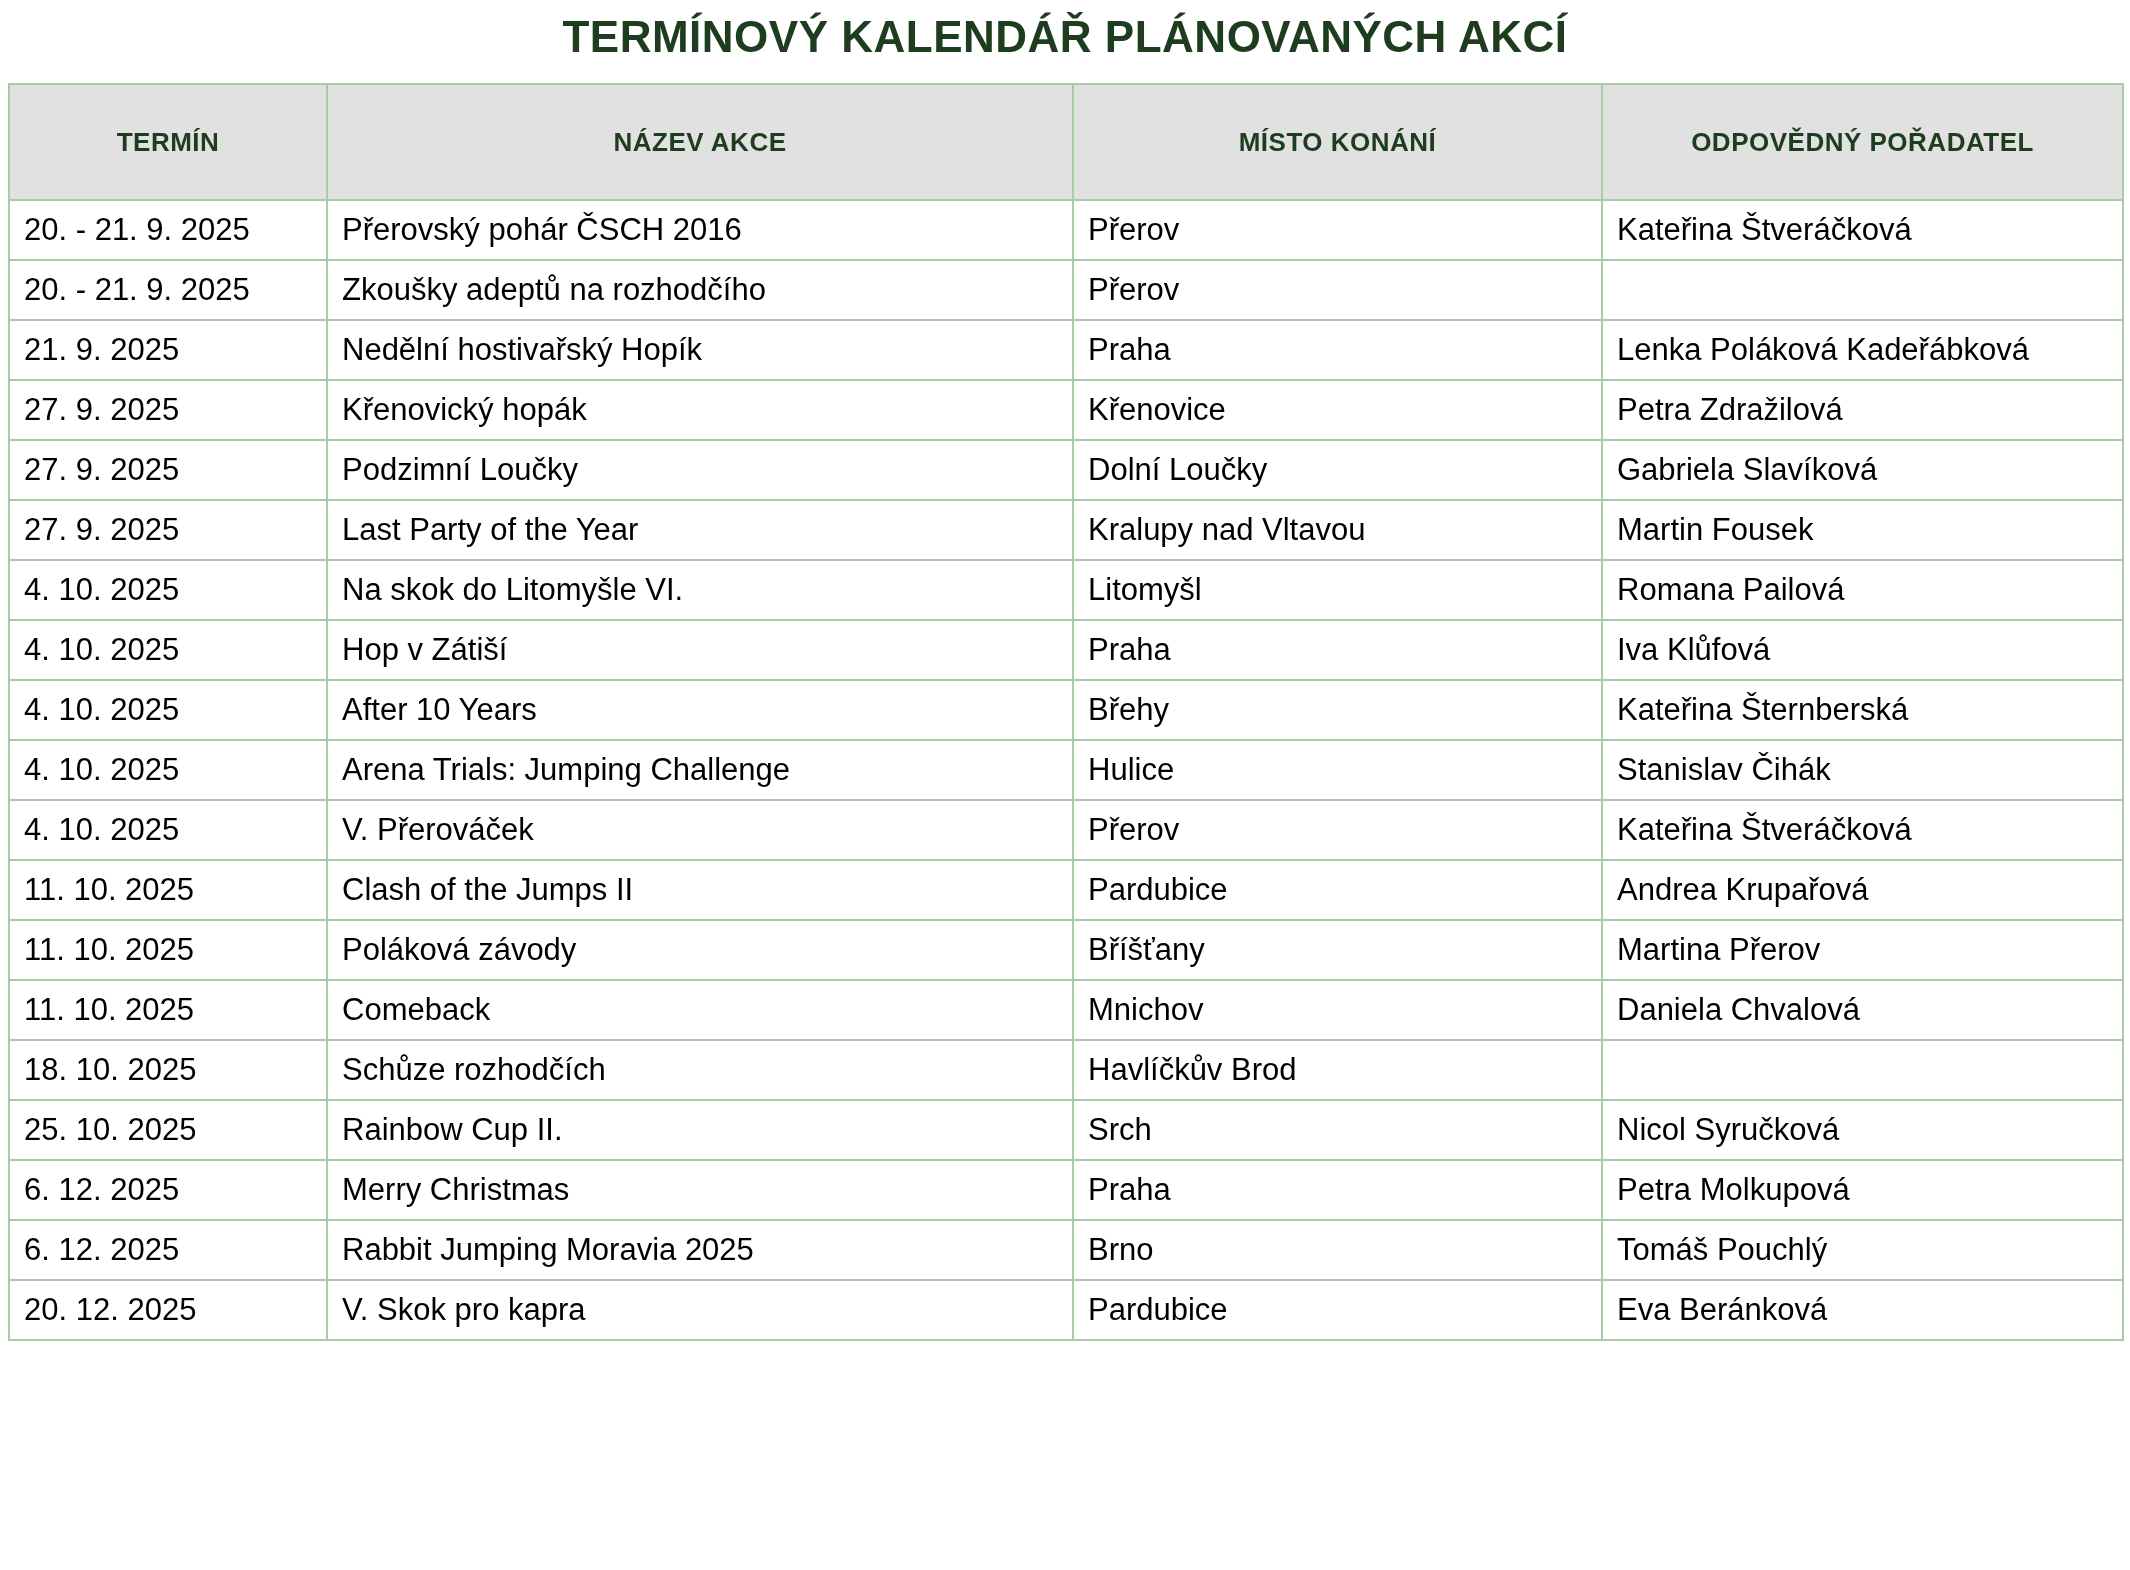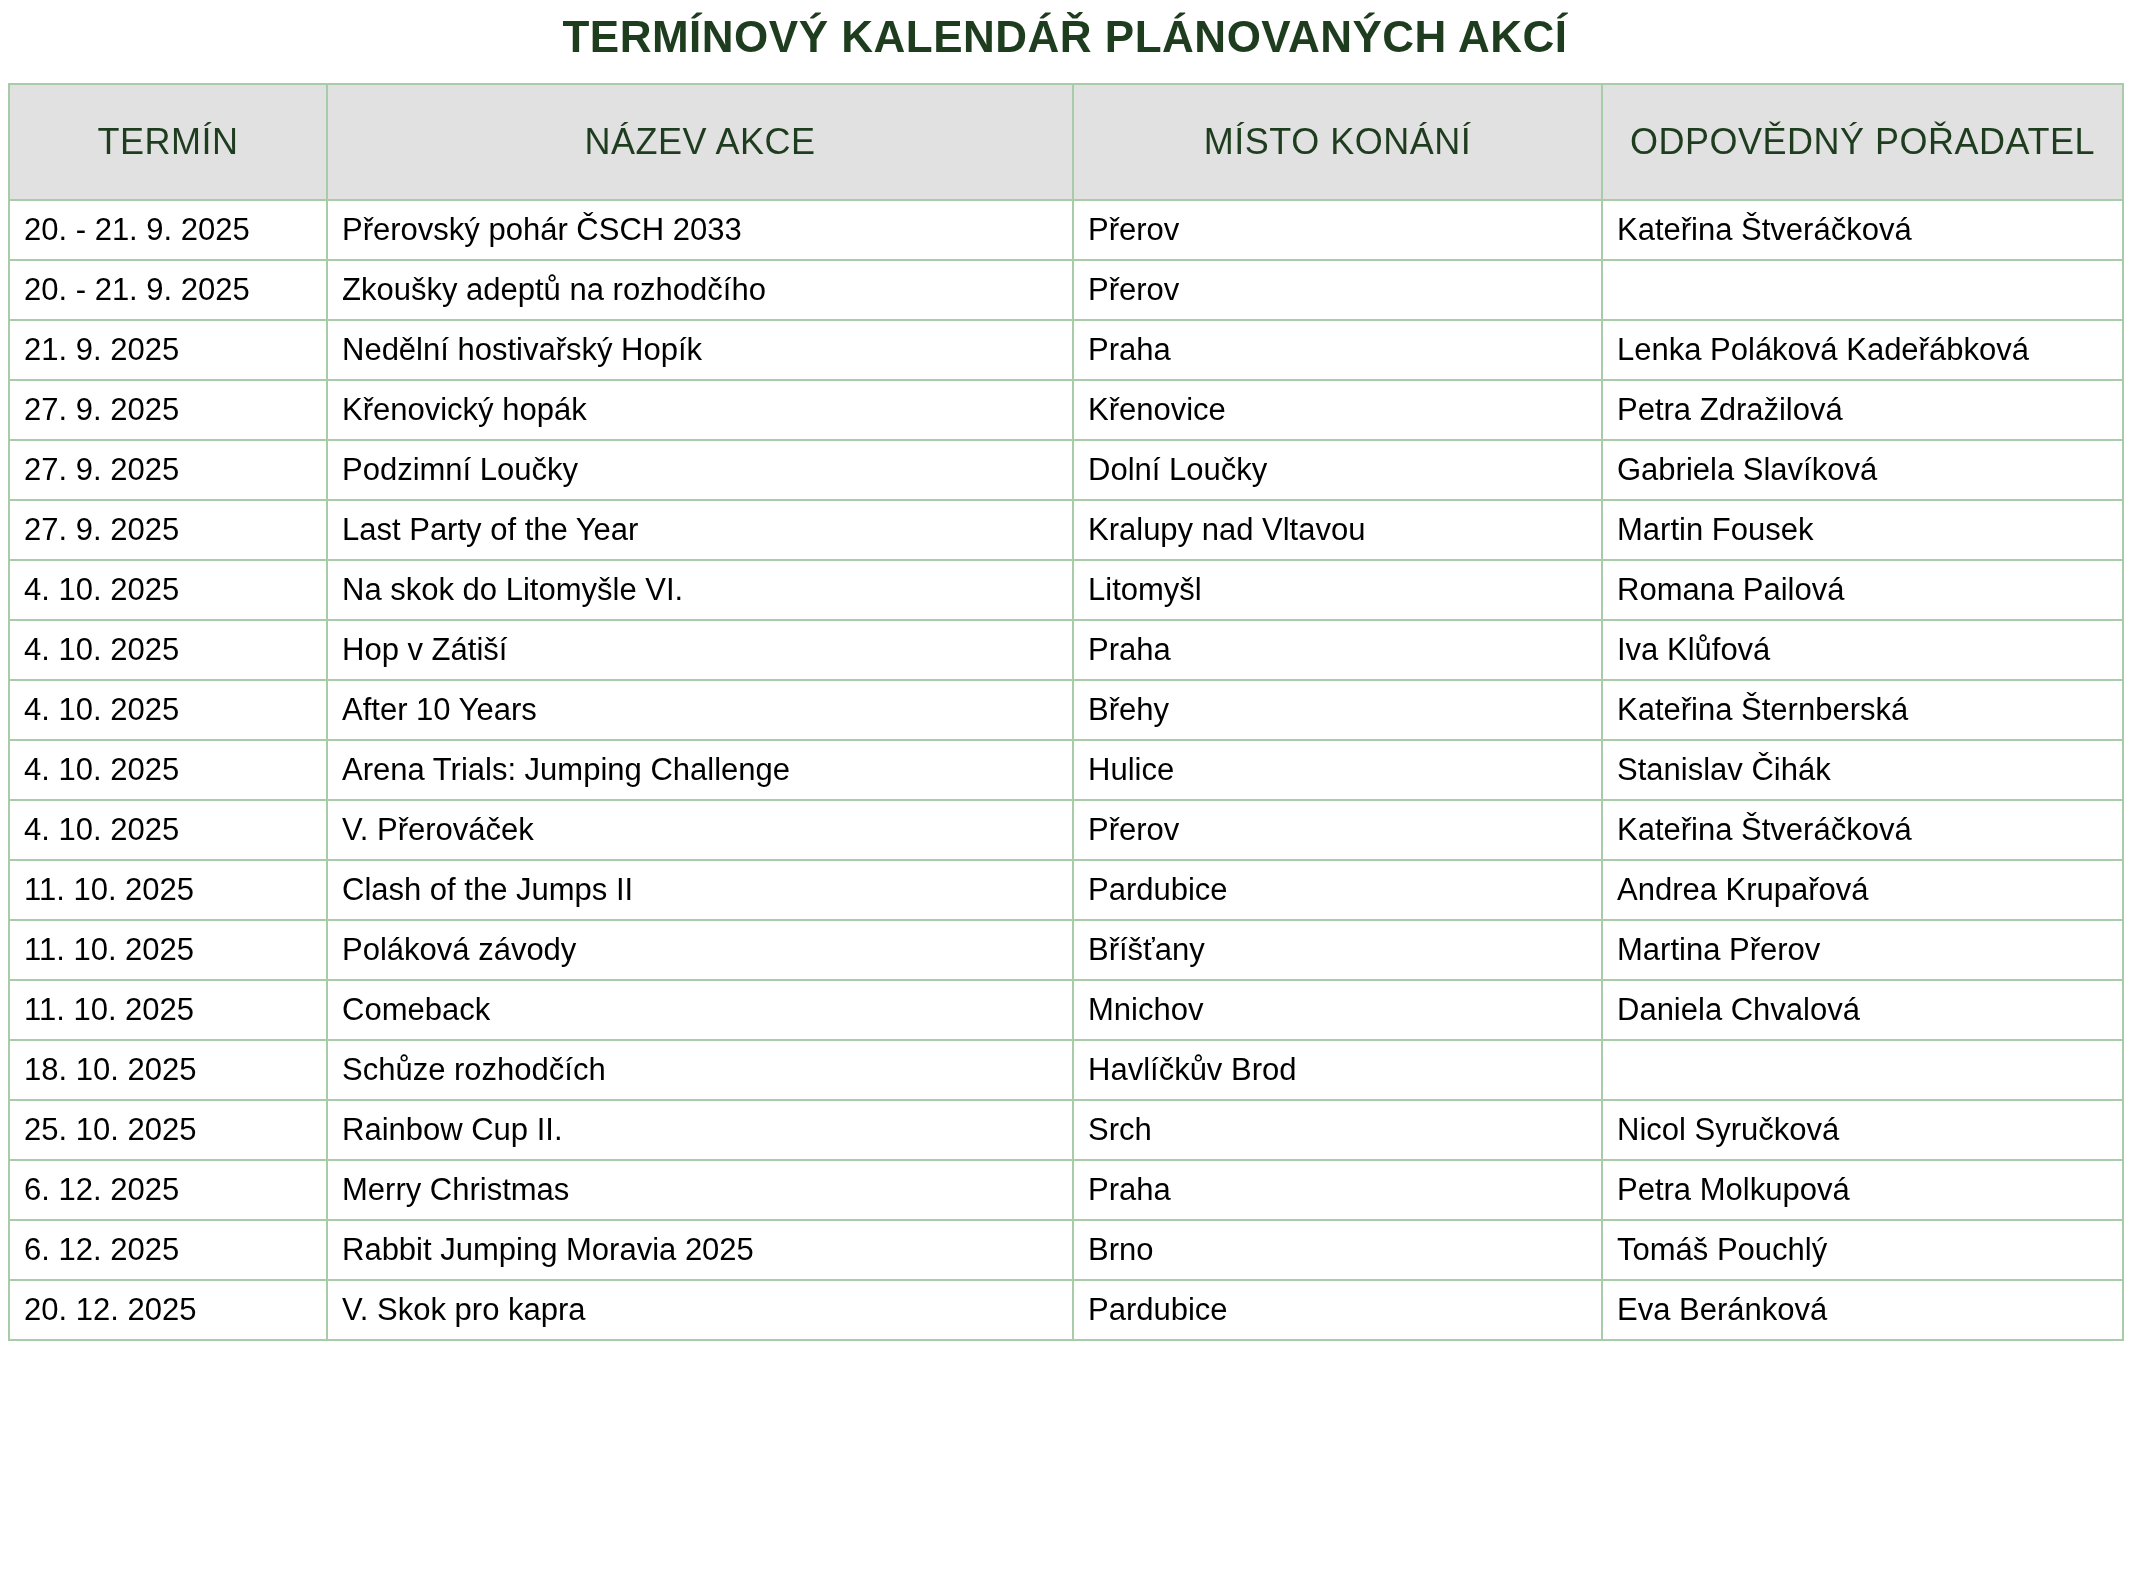--- a/index.html
+++ b/index.html
@@ -38,22 +38,22 @@
   }
   table.calendar-table th,
   table.calendar-table td {
     border: 2px solid var(--border-green);
     overflow: hidden;
     white-space: nowrap;
   }
   table.calendar-table th {
     background: var(--header-bg);
     color: var(--header-text);
-    font-size: 36px;
-    font-weight: 400;
+    font-size: 26px;
+    font-weight: 700;
     height: 116px;
     text-align: center;
     vertical-align: middle;
     letter-spacing: 0.5px;
   }
   table.calendar-table td {
     font-size: 31px;
     height: 60px;
     padding: 0 14px;
     vertical-align: middle;
@@ -81,21 +81,21 @@
     <tr>
       <th>TERMÍN</th>
       <th>NÁZEV AKCE</th>
       <th>MÍSTO KONÁNÍ</th>
       <th>ODPOVĚDNÝ POŘADATEL</th>
     </tr>
   </thead>
   <tbody>
       <tr>
         <td>20. - 21. 9. 2025</td>
-        <td>Přerovský pohár ČSCH 2033</td>
+        <td>Přerovský pohár ČSCH 2016</td>
         <td>Přerov</td>
         <td>Kateřina Štveráčková</td>
       </tr>
       <tr>
         <td>20. - 21. 9. 2025</td>
         <td>Zkoušky adeptů na rozhodčího</td>
         <td>Přerov</td>
         <td></td>
       </tr>
       <tr>

